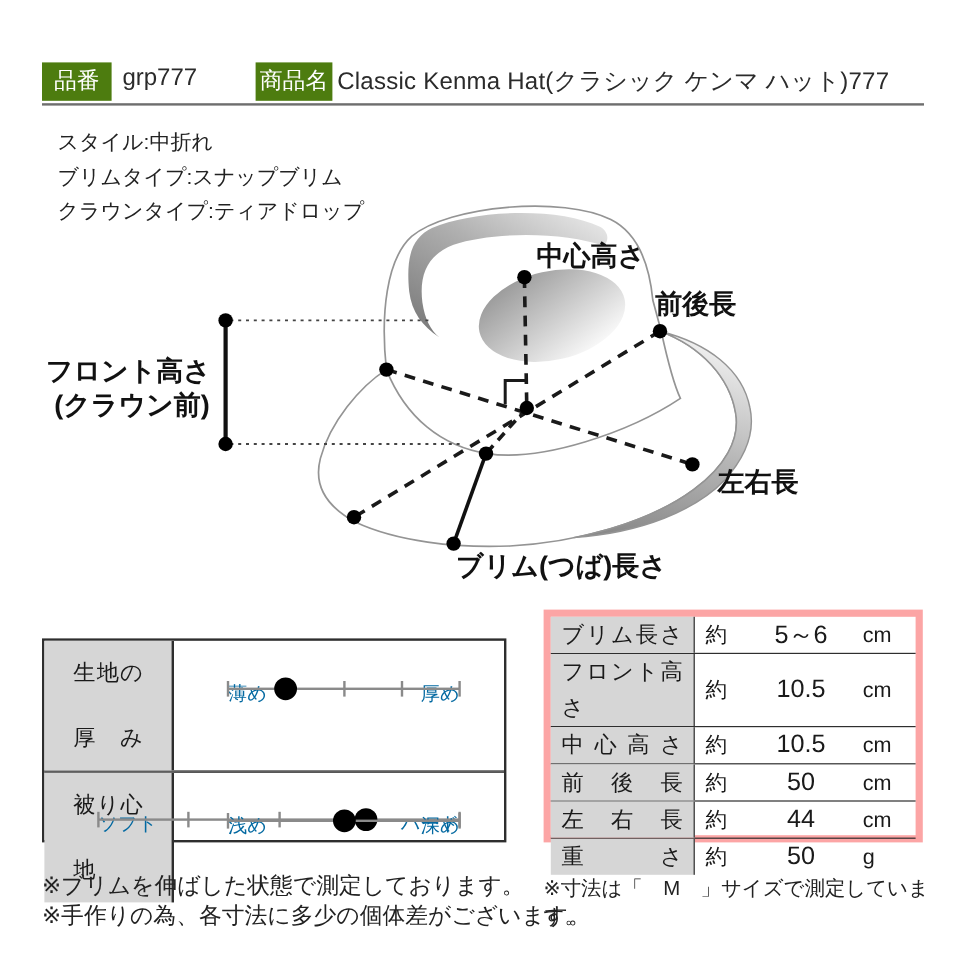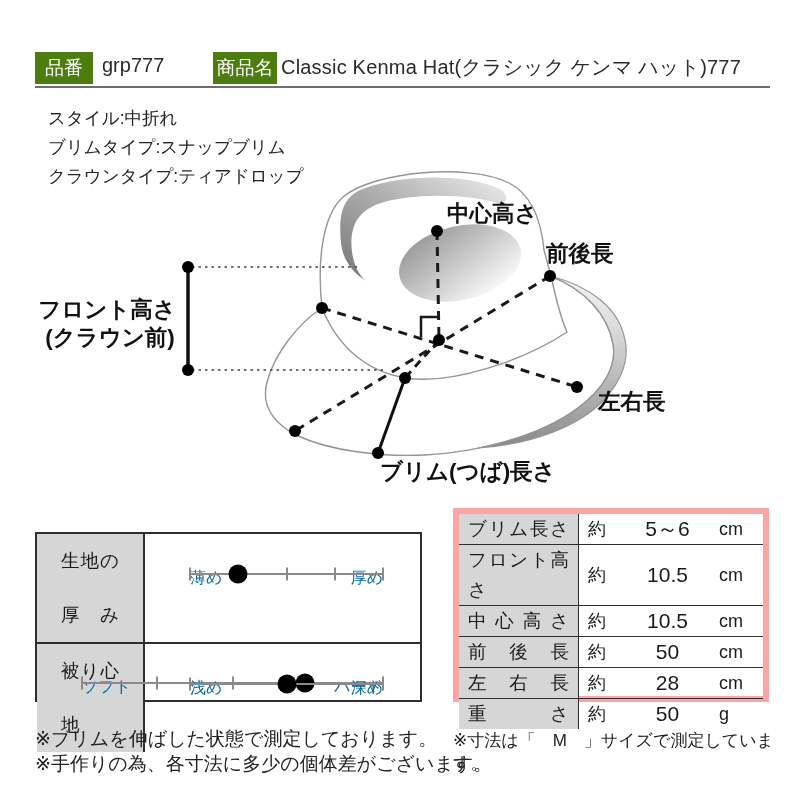--- a/index.html
+++ b/index.html
@@ -225,21 +225,21 @@
     <div class="mval">
       <span class="approx">約</span>
       <span class="num">50</span>
       <span class="unit">cm</span>
     </div>
   </div>
   <div class="mrow">
     <div class="mlabel">左右長</div>
     <div class="mval">
       <span class="approx">約</span>
-      <span class="num">28</span>
+      <span class="num">44</span>
       <span class="unit">cm</span>
     </div>
   </div>
   <div class="mrow">
     <div class="mlabel">重さ</div>
     <div class="mval">
       <span class="approx">約</span>
       <span class="num">50</span>
       <span class="unit">g</span>
     </div>

